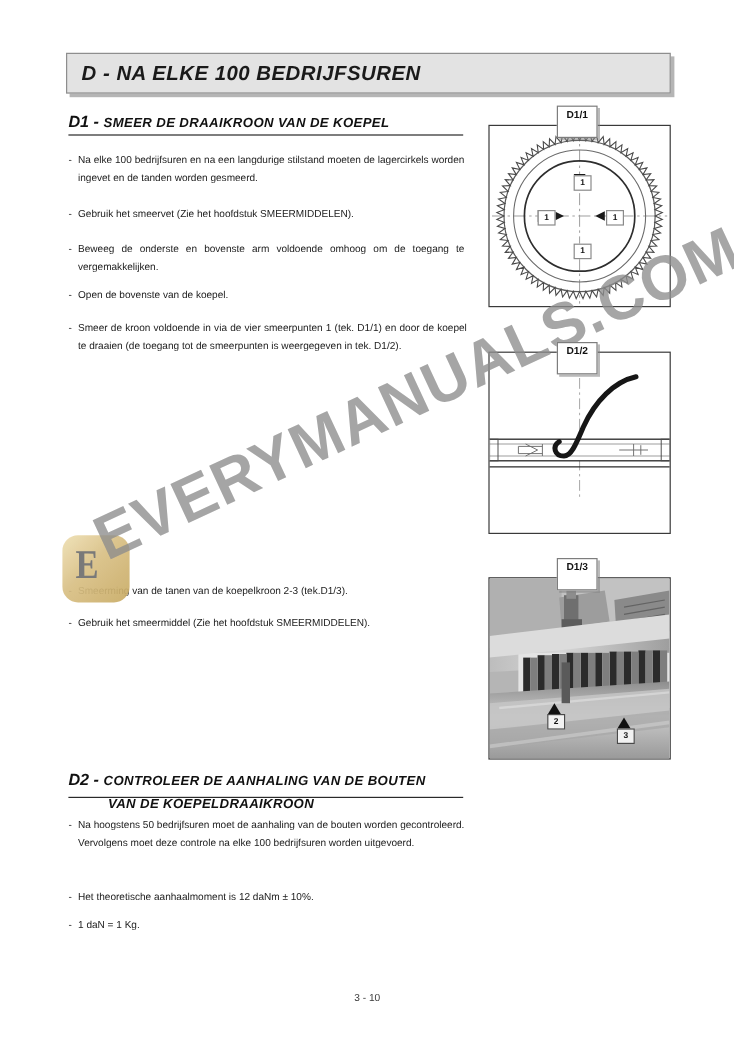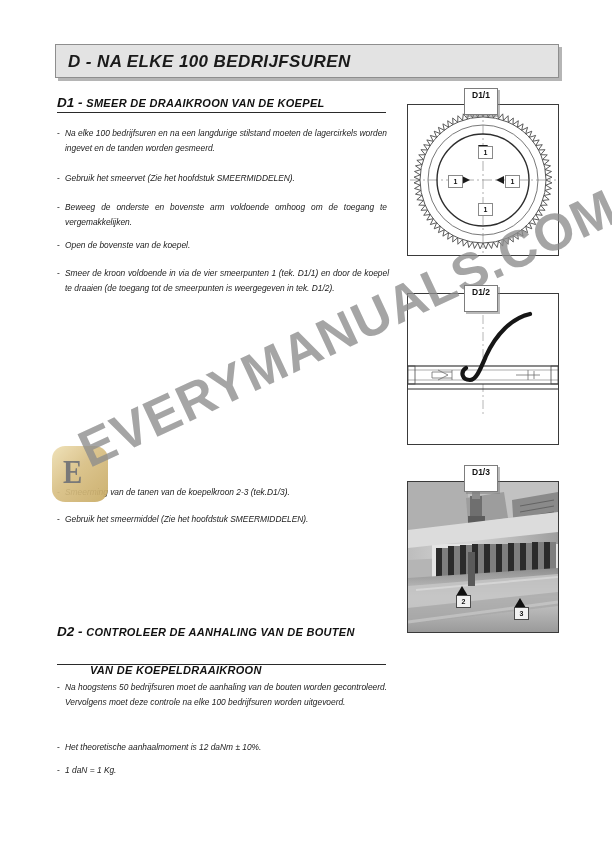--- a/index.html
+++ b/index.html
@@ -78,21 +78,20 @@
     text-align: justify;
   }
   .para .dash {
     position: absolute;
     left: 0;
     top: 0;
   }
   .para .ptext {
     display: block;
     margin-left: 8px;
-    font-style: italic;
   }
   .para.nojust { text-align: left; }
 
   
   .fig {
     position: absolute;
     box-sizing: border-box;
     border: 1px solid #3a3a3a;
     background: #fff;
   }
@@ -232,21 +231,21 @@
   <div class="para nojust" style="left:57px; top:485px; width:340px;">
     <span class="dash">-</span>
     <span class="ptext">Smeerming van de tanen van de koepelkroon 2-3 (tek.D1/3).</span>
   </div>
 
   <div class="para nojust" style="left:57px; top:512px; width:340px;">
     <span class="dash">-</span>
     <span class="ptext">Gebruik het smeermiddel (Zie het hoofdstuk SMEERMIDDELEN).</span>
   </div>
 
-  <div class="subhead" style="left:57px; top:622px;">
+  <div class="subhead" style="left:57px; top:641px;">
     <span class="big">D2 - </span><span class="caps">Controleer de aanhaling van de bouten</span>
   </div>
   <div class="subhead" style="left:90px; top:660px;">
     <span class="caps">van de koepeldraaikroon</span>
   </div>
   <div class="subhead-rule" style="left:57px; top:664px; width:329px;"></div>
 
   <div class="para" style="left:57px; top:680px; width:330px;">
     <span class="dash">-</span>
     <span class="ptext">Na hoogstens 50 bedrijfsuren moet de aanhaling van de bouten worden gecontroleerd. Vervolgens moet deze controle na elke 100 bedrijfsuren worden uitgevoerd.</span>
@@ -396,14 +395,15 @@
   </div>
   <div class="fig-label" style="left:464px; top:465px;">D1/3</div>
 
   <div class="watermark">
     <div class="wm-logo">
       <div class="wm-logo-glyph">E</div>
     </div>
     <div class="wm-text">EVERYMANUALS.COM</div>
   </div>
 
+  <div class="footer">3 - 10</div>
 
 </div>
 
 </body></html>

